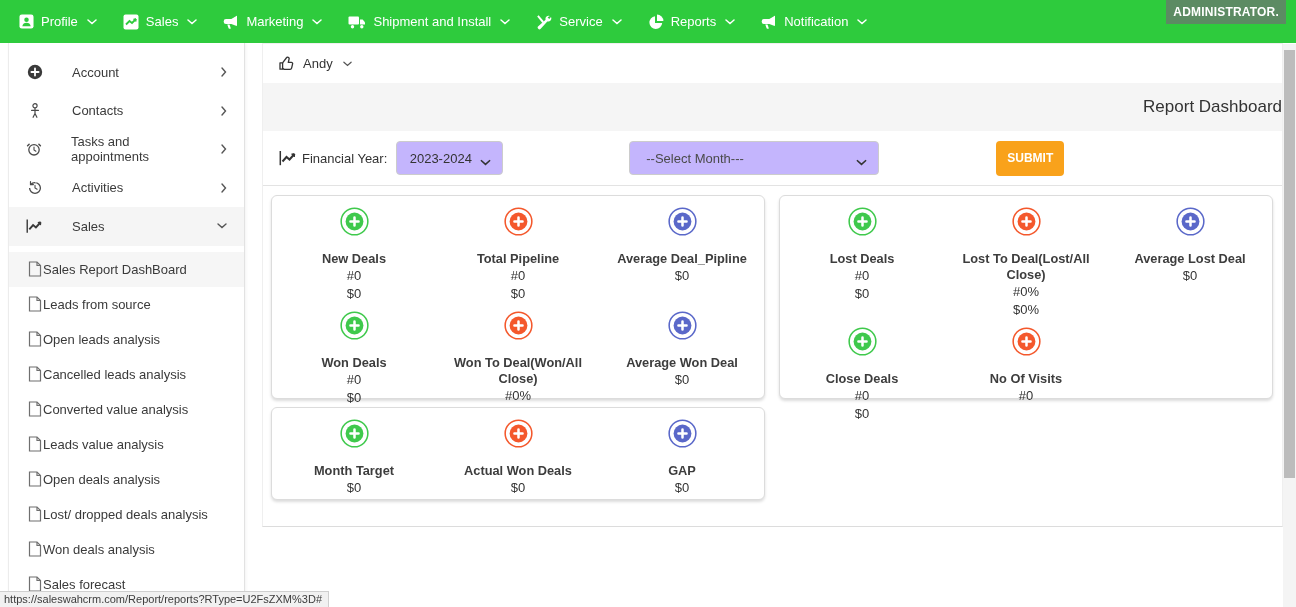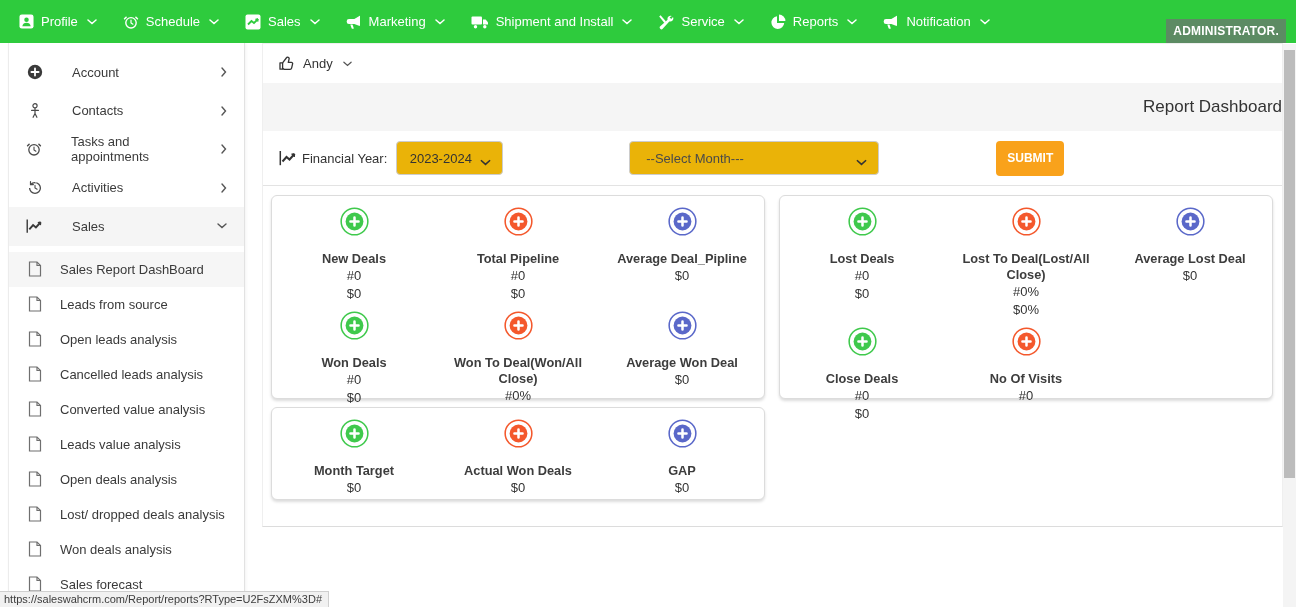--- a/index.html
+++ b/index.html
@@ -1,20 +1,20 @@
 <!DOCTYPE html>
 <html><head>
 <meta charset="utf-8">
 <style>
   * { margin:0; padding:0; box-sizing:border-box; }
   html,body { width:1296px; height:607px; overflow:hidden; background:#fff;
     font-family:"Liberation Sans", sans-serif; position:relative; }
 
   
-  .topbar { height:43px; background:#2ecb3d; display:flex; align-items:flex-end;
+  .topbar { height:43px; background:#2ecb3d; display:flex; align-items:flex-start;
     padding:0 10px 0 6px; position:relative; z-index:20; }
   .nav-item { display:flex; align-items:center; gap:7px; color:#fff; font-size:13px;
     padding:0 13px; height:100%; cursor:pointer; white-space:nowrap; }
   .nav-item svg { display:block; }
   .chev { display:inline-block; margin-left:2px; }
   .admin-badge { margin-left:auto; background:rgba(105,120,110,0.78); color:#fff;
     font-size:12px; font-weight:bold; letter-spacing:.2px; padding:5px 7px;
     border-radius:0; cursor:pointer; }
 
   
@@ -23,39 +23,39 @@
   
   .sidebar { width:237px; margin-left:8px; background:#fff; height:100%;
     border-left:1px solid #ececec; border-right:1px solid #e2e2e2;
     box-shadow:1px 0 3px rgba(0,0,0,0.05); padding-top:10px; overflow:hidden; }
   .side-item { height:38.5px; display:flex; align-items:center; gap:29px;
     padding:0 17px; font-size:13px; color:#3a3a3a; cursor:pointer; }
   .side-item.active { background:#f5f5f5; }
   .side-item .s-icon { width:17px; display:flex; justify-content:center; color:#4a4a4a; }
   .side-item .s-chev { margin-left:auto; color:#555; display:flex; }
   .submenu { margin-top:6px; }
-  .sub-item { height:35px; display:flex; align-items:center; gap:17px;
+  .sub-item { height:35px; display:flex; align-items:center; 
     padding:0 17px; font-size:13px; color:#3a3a3a; cursor:pointer; }
   .sub-item.active { background:#f6f6f6; }
   .sub-item .s-icon { width:17px; display:flex; justify-content:center; color:#6f6f6f; }
 
   
   .content { flex:1; margin:0 13px 0 17px; background:#fff;
     border:1px solid #efefef; border-bottom:1px solid #dcdcdc; }
   .user-row { height:39px; display:flex; align-items:center; gap:8px;
     padding:0 16px; font-size:13px; color:#333; }
   .user-row .u-icon { color:#333; display:flex; }
   .user-row .u-chev { color:#555; display:flex; margin-left:2px; }
   .title-band { height:48px; background:#f5f5f5; display:flex; align-items:center;
     justify-content:flex-end; font-size:17px; color:#333; }
   .filter-row { height:55px; display:flex; align-items:center; padding:0 16px;
     border-bottom:1px solid #e3e3e3; background:#fff; }
   .filter-label { display:flex; align-items:center; gap:5px; font-size:13px; color:#333; }
   .filter-label svg { color:#333; }
-  .select { height:34px; border:1px solid #ccc; border-radius:4px; background:#eab308;
+  .select { height:34px; border:1px solid #ccc; border-radius:4px; background:#c4b5fd;
     display:flex; align-items:center; font-size:13px; color:#333; cursor:pointer;
     position:relative; padding:0 28px 0 16px; }
   .select .sel-chev { position:absolute; right:11px; top:12px; }
   .select-year { width:107px; margin-left:9px; justify-content:center; padding-left:10px; }
   .select-month { width:250px; margin-left:126px; color:#4a4a4a; }
   .submit-btn { width:68px; height:35px; margin-left:117px; background:#f9a21b;
     border:none; border-radius:4px; color:#fff; font-size:12px; font-weight:bold;
     font-family:"Liberation Sans",sans-serif; cursor:pointer; }
 
   
@@ -103,35 +103,20 @@
       </span>
     <span>Profile</span>
     <span class="chev">
         <svg width="10" height="6" viewBox="0 0 10 6">
           <path d="M1 1l4 3.5L9 1" fill="none" stroke="#fff" stroke-width="1.5" stroke-linecap="round"></path>
         </svg>
       </span>
   </div>
   <div class="nav-item">
     <span>
-        <svg width="16" height="16" viewBox="0 0 16 16" fill="none" stroke="#fff">
-          <circle cx="8" cy="8.8" r="5.2" stroke-width="1.4"></circle>
-          <path d="M8 6v2.9l1.9 1.3" stroke-width="1.2" stroke-linecap="round"></path>
-          <path d="M3.1 3.3L1.6 4.8M12.9 3.3l1.5 1.5" stroke-width="1.6" stroke-linecap="round"></path>
-        </svg>
-      </span>
-    <span>Schedule</span>
-    <span class="chev">
-        <svg width="10" height="6" viewBox="0 0 10 6">
-          <path d="M1 1l4 3.5L9 1" fill="none" stroke="#fff" stroke-width="1.5" stroke-linecap="round"></path>
-        </svg>
-      </span>
-  </div>
-  <div class="nav-item">
-    <span>
         <svg width="16" height="16" viewBox="0 0 16 16">
           <rect x="0.5" y="0.5" width="15" height="15" rx="2" fill="#fff"></rect>
           <path d="M3 10.5L6.5 7l2.5 2L13 5" stroke="#2ecb3d" stroke-width="1.8" fill="none"></path>
           <path d="M13 5l-2.6.3M13 5l-.3 2.6" stroke="#2ecb3d" stroke-width="1.3"></path>
         </svg>
       </span>
     <span>Sales</span>
     <span class="chev">
         <svg width="10" height="6" viewBox="0 0 10 6">
           <path d="M1 1l4 3.5L9 1" fill="none" stroke="#fff" stroke-width="1.5" stroke-linecap="round"></path>

